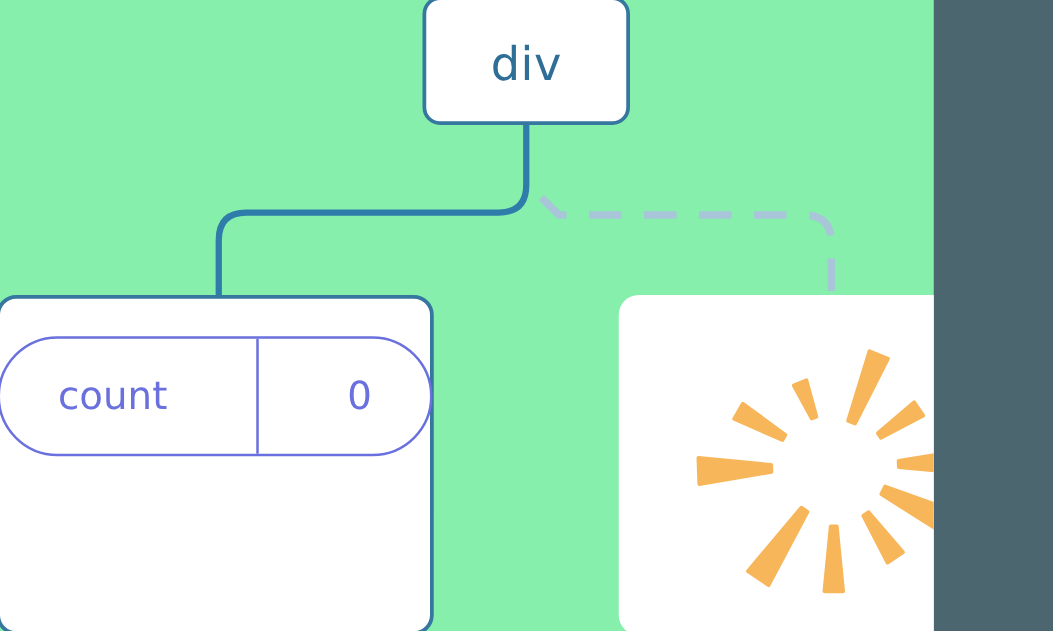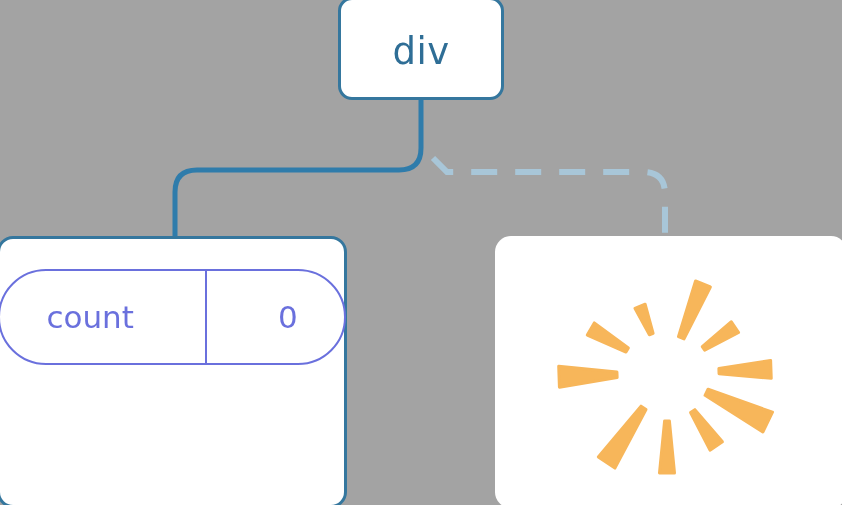--- a/index.html
+++ b/index.html
@@ -2,23 +2,23 @@
 <html><head>
 <meta charset="utf-8">
 <style>
   html, body {
     margin: 0;
     padding: 0;
     background: #4c6670;
   }
   #stage {
     position: relative;
-    width: 842px;
+    width: 747px;
     height: 505px;
-    background: #a3a3a3;
+    background: #86efac;
     overflow: hidden;
     font-family: "DejaVu Sans", "Liberation Sans", sans-serif;
   }
   #wires {
     position: absolute;
     left: 0;
     top: 0;
     width: 842px;
     height: 505px;
     pointer-events: none;

